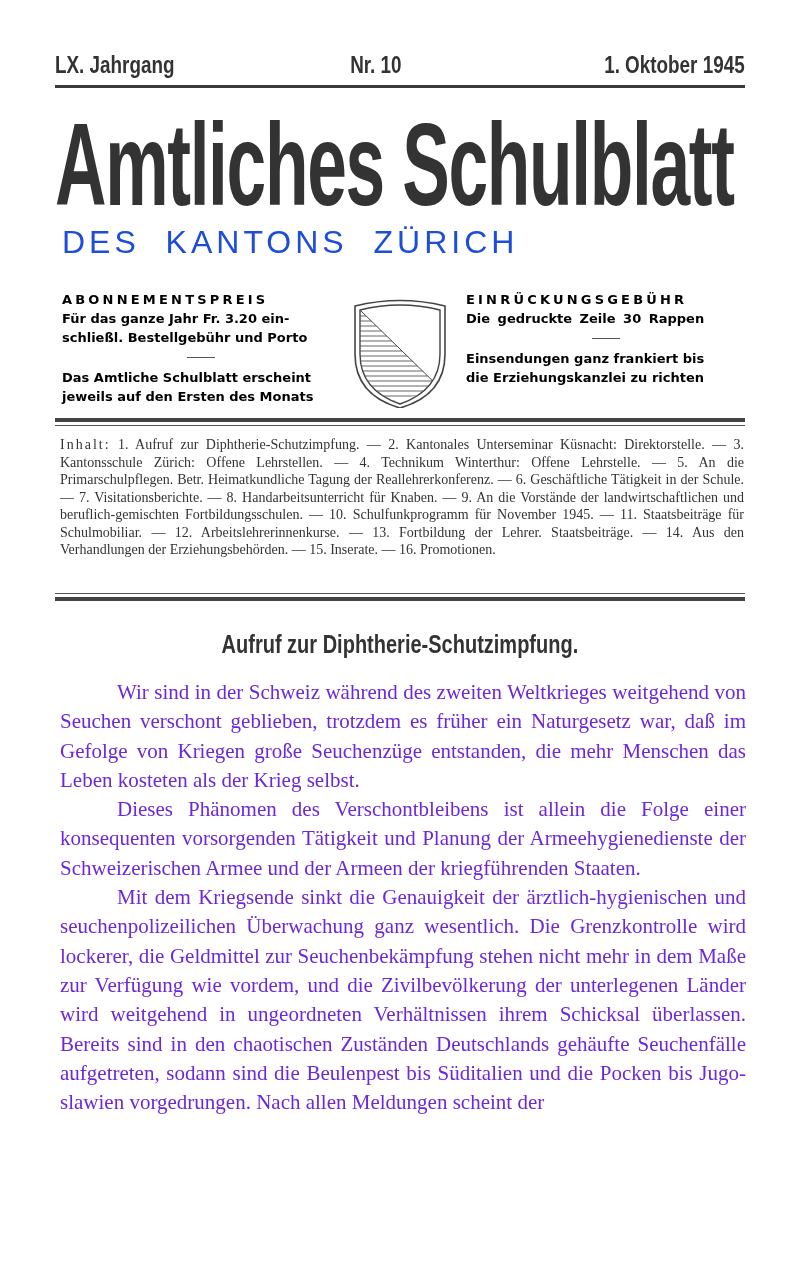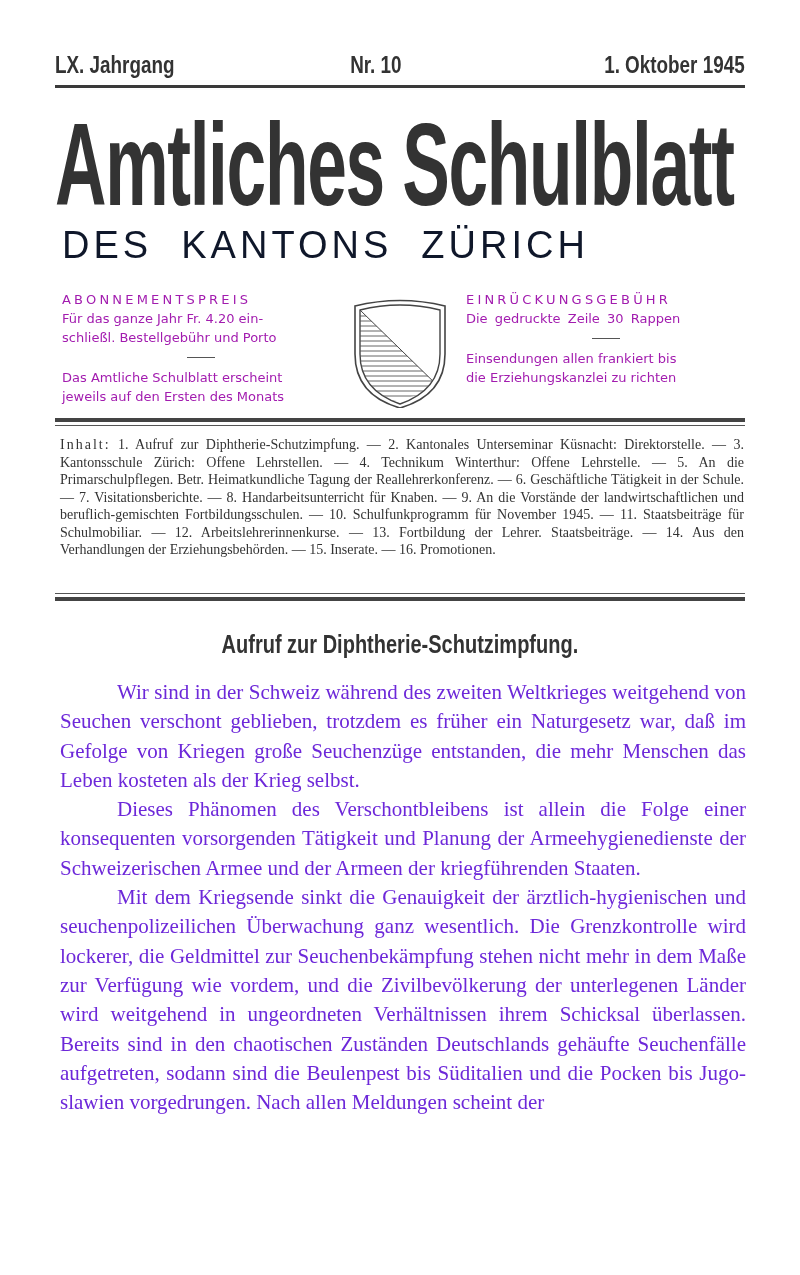--- a/index.html
+++ b/index.html
@@ -36,29 +36,29 @@
     .masthead-title {
       position: absolute; left: 0; top: -8px;
       font-family: "Liberation Sans", sans-serif; font-weight: bold;
       font-size: 108px; line-height: 150px; color: #333;
       white-space: nowrap; letter-spacing: -2px;
       transform: scaleX(0.66) scaleY(1.08); transform-origin: left top;
     }
     .masthead-sub {
       position: absolute; left: 62px; top: 224px; width: 690px;
       font-family: "Liberation Sans", sans-serif; font-weight: normal;
-      font-size: 38px; color: #0f172a; white-space: nowrap;
+      font-size: 32px; color: #1d4ed8; white-space: nowrap;
       letter-spacing: 4px;
     }
 
     
     .info-col {
       position: absolute; top: 290px;
-      font-family: "DejaVu Sans", sans-serif; font-weight: normal;
-      font-size: 13px; line-height: 19px; color: #a21caf;
+      font-family: "DejaVu Sans", sans-serif; font-weight: bold;
+      font-size: 13px; line-height: 19px; color: #000000;
     }
     .info-left { left: 62px; width: 278px; }
     .info-right { left: 466px; width: 280px; }
     .info-head { letter-spacing: 3.2px; font-size: 13px; display: block; white-space: nowrap; }
     .info-line { display: block; white-space: nowrap; }
     .info-sep {
       display: block; width: 28px; height: 1px; background: #555;
       margin: 10px auto 10px auto;
     }
 
@@ -110,21 +110,21 @@
   </div>
   <div class="rule-top"></div>
 
   <div class="masthead">
     <div class="masthead-title">Amtliches Schulblatt</div>
   </div>
   <div class="masthead-sub" style="white-space:pre;">DES  KANTONS  ZÜRICH</div>
 
   <div class="info-col info-left">
     <span class="info-head">ABONNEMENTSPREIS</span>
-    <span class="info-line">Für das ganze Jahr Fr. 4.20 ein-</span>
+    <span class="info-line">Für das ganze Jahr Fr. 3.20 ein-</span>
     <span class="info-line">schließl. Bestellgebühr und Porto</span>
     <span class="info-sep"></span>
     <span class="info-line">Das Amtliche Schulblatt erscheint</span>
     <span class="info-line">jeweils auf den Ersten des Monats</span>
   </div>
 
   <svg class="shield" viewBox="0 0 96 110">
     <defs>
       <clipPath id="shieldClip">
         <path d="M8 12 Q48 2 88 12 L88 56 Q88 92 48 106 Q8 92 8 56 Z"></path>
@@ -157,21 +157,21 @@
           <line x1="0" y1="103" x2="96" y2="103"></line>
       </g>
       <line x1="8" y1="12" x2="90" y2="92" stroke="#444" stroke-width="1"></line>
     </g>
   </svg>
 
   <div class="info-col info-right">
     <span class="info-head">EINRÜCKUNGSGEBÜHR</span>
     <span class="info-line" style="word-spacing:3px;">Die gedruckte Zeile 30 Rappen</span>
     <span class="info-sep"></span>
-    <span class="info-line">Einsendungen allen frankiert bis</span>
+    <span class="info-line">Einsendungen ganz frankiert bis</span>
     <span class="info-line">die Erziehungskanzlei zu richten</span>
   </div>
 
   <div class="rule-thick" style="top:418px;"></div>
   <div class="rule-thin" style="top:425px;"></div>
 
   <div class="contents">
     <span class="lbl">Inhalt:</span>
     <span>1. Aufruf zur Diphtherie-Schutzimpfung. — 2. Kantonales Unterseminar Küsnacht: Direktorstelle. — 3. Kantonsschule Zürich: Offene Lehrstellen. — 4. Technikum Winterthur: Offene Lehrstelle. — 5. An die Primarschulpflegen. Betr. Heimatkundliche Tagung der Reallehrerkonferenz. — 6. Geschäftliche Tätigkeit in der Schule. — 7. Visitationsberichte. — 8. Handarbeitsunterricht für Knaben. — 9. An die Vorstände der landwirtschaftlichen und beruflich-gemischten Fortbildungsschulen. — 10. Schulfunkprogramm für November 1945. — 11. Staatsbeiträge für Schulmobiliar. — 12. Arbeitslehrerinnenkurse. — 13. Fortbildung der Lehrer. Staatsbeiträge. — 14. Aus den Verhandlungen der Erziehungsbehörden. — 15. Inserate. — 16. Promotionen.</span>
   </div>

